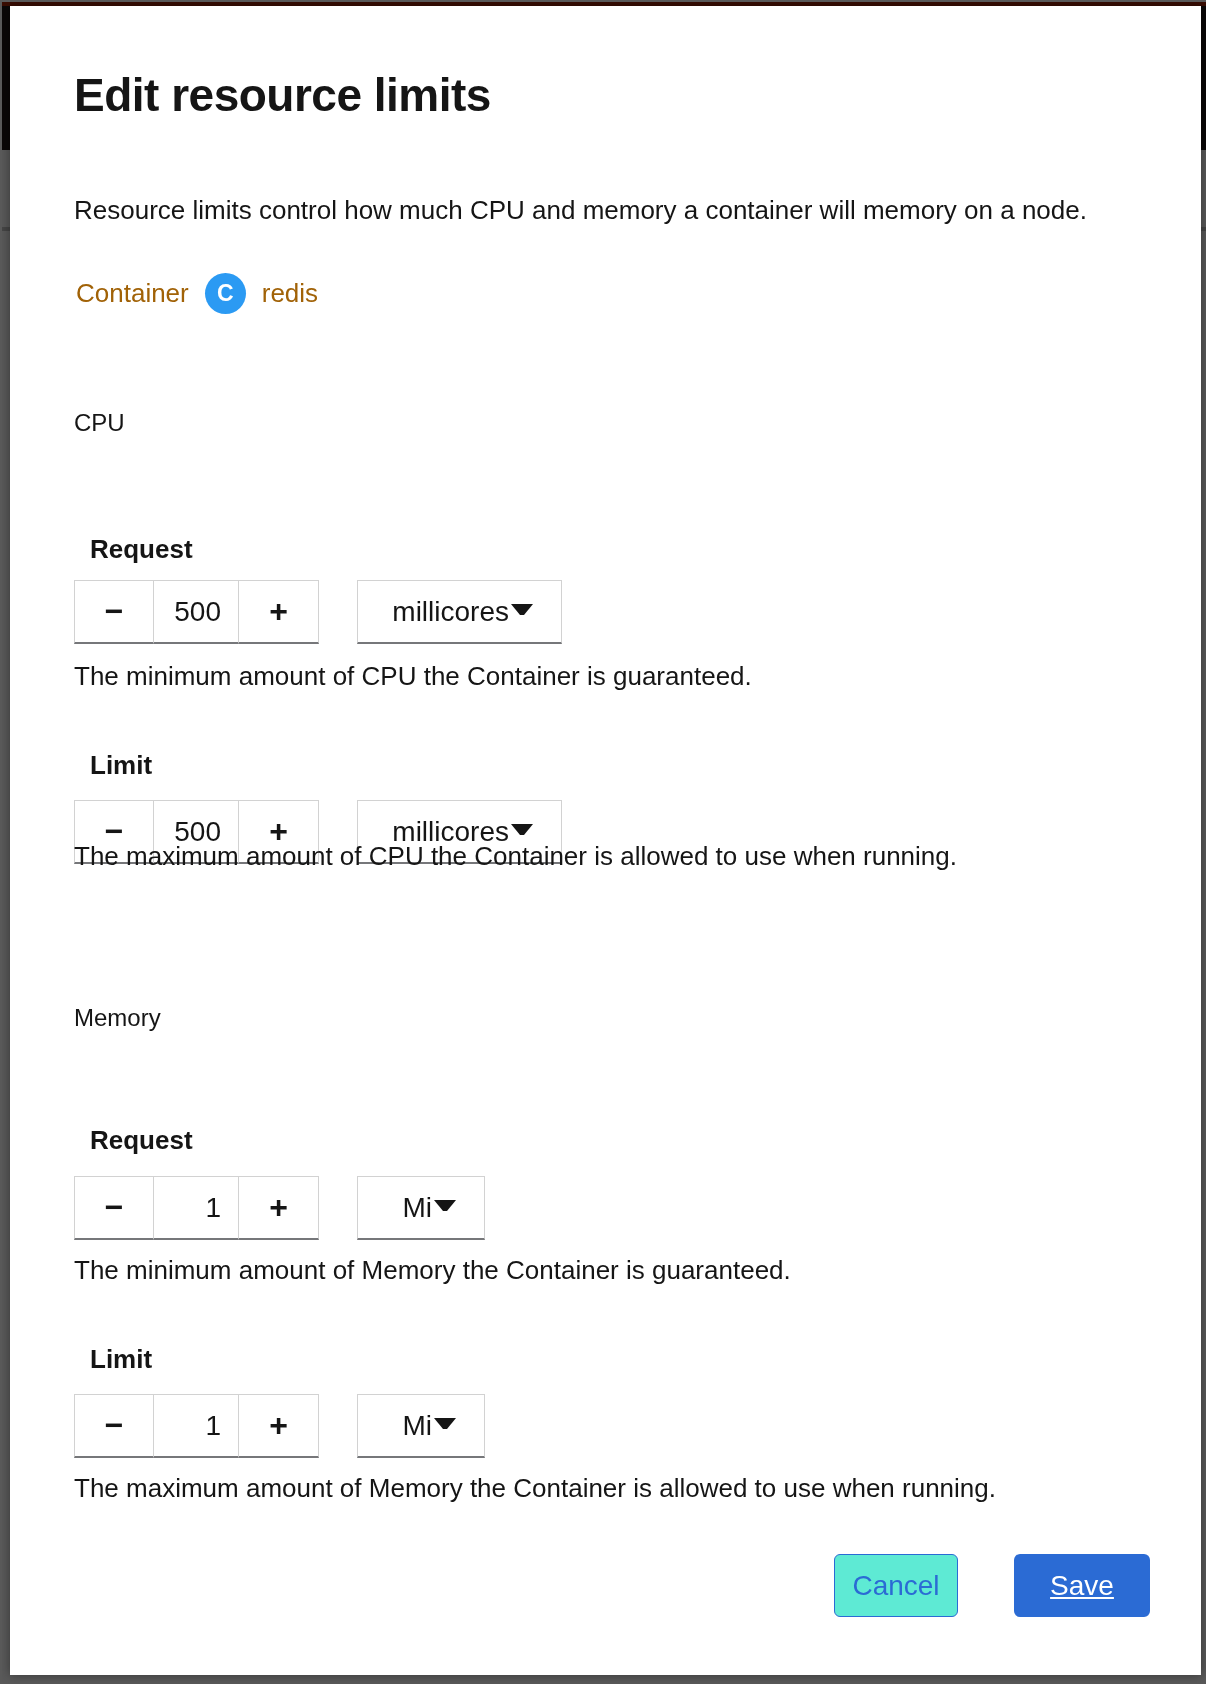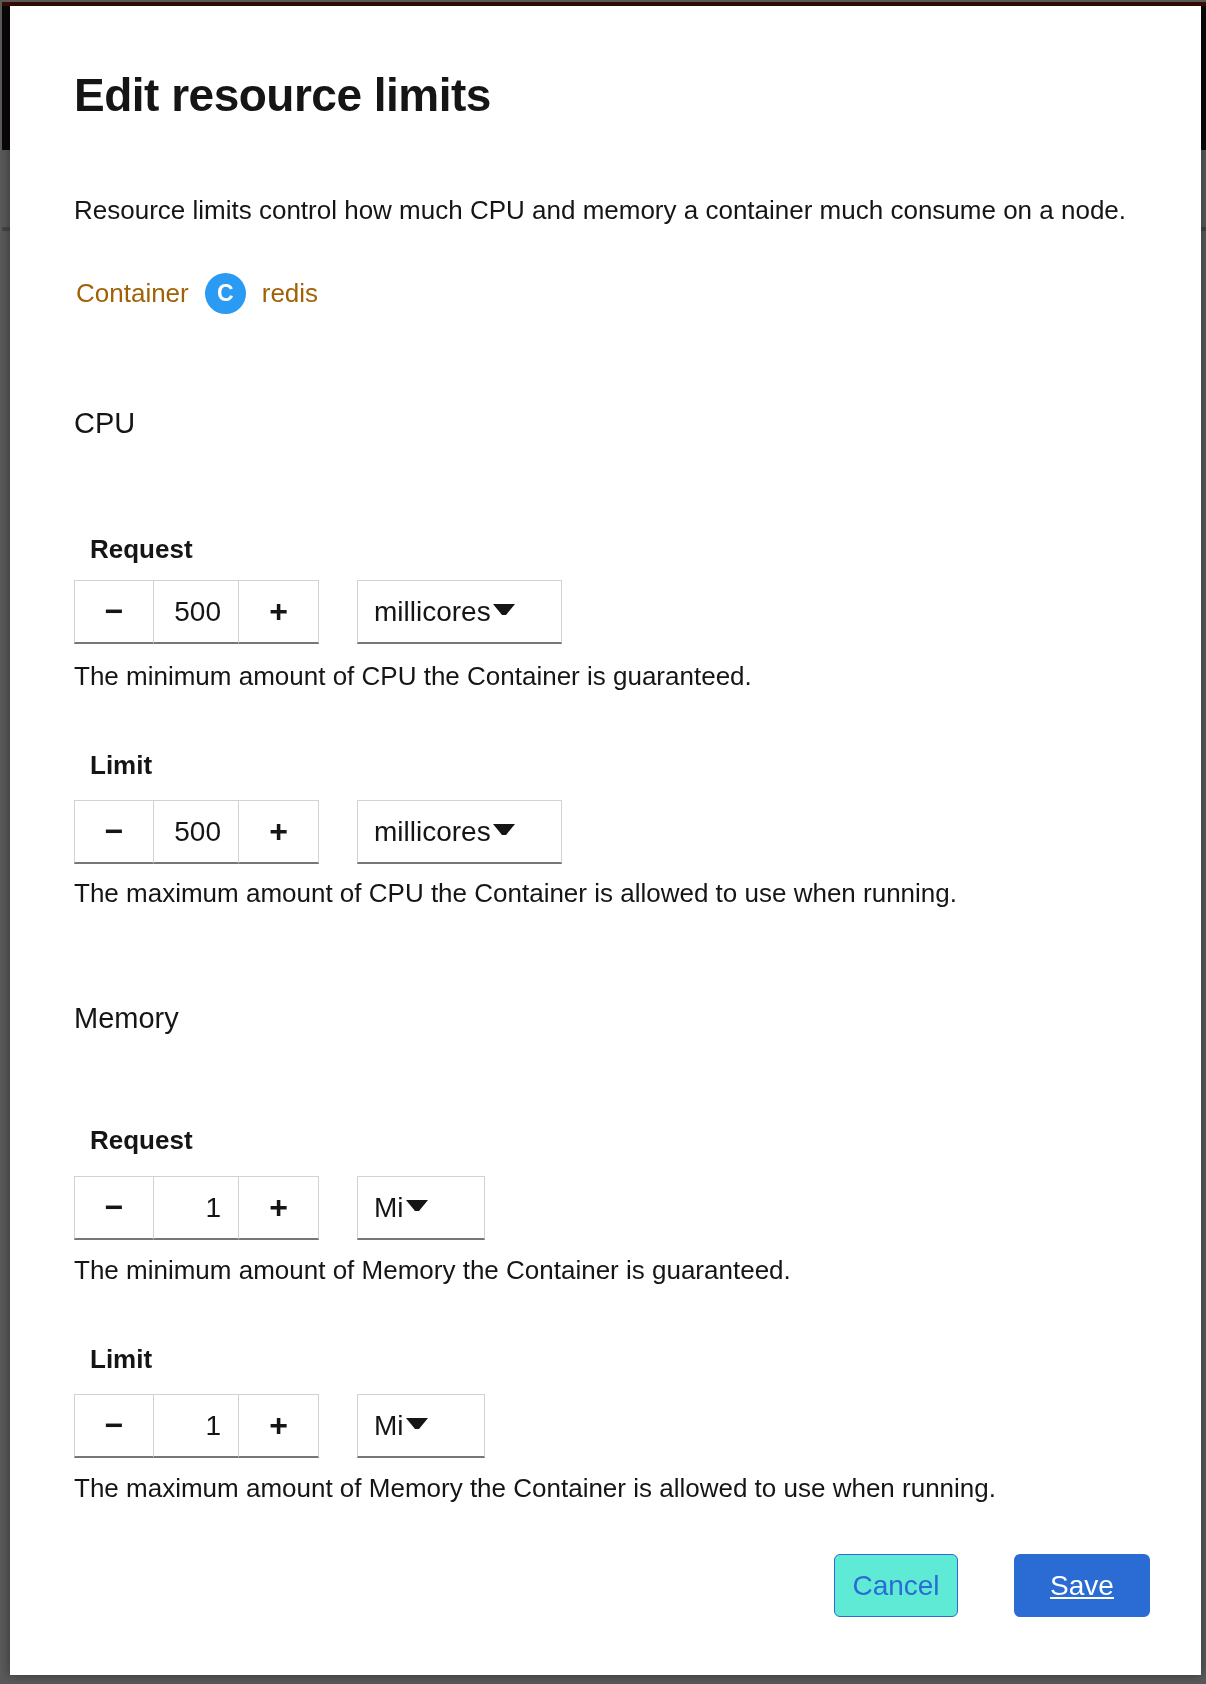--- a/index.html
+++ b/index.html
@@ -33,21 +33,21 @@
 
   .container-row { top:262px; display:flex; align-items:center; gap:14px; height:50px; }
   .container-label, .container-name { font-size:26px; color:#a16207; }
   .badge {
     width:41px; height:41px; border-radius:50%;
     background:#2b9af3; color:#ffffff;
     display:flex; align-items:center; justify-content:center;
     font-size:23px; font-weight:700;
   }
 
-  .section-heading { font-size:29px; font-weight:400; color:#151515; line-height:40px; }
+  .section-heading { font-size:24px; font-weight:400; color:#151515; line-height:40px; }
   .field-label { font-size:26px; font-weight:700; color:#151515; line-height:30px;margin-left:16px; }
   .help-text { font-size:26px; color:#151515; line-height:32px;text-align:right; }
 
   .input-row { display:flex; align-items:stretch; height:64px; }
   .num-btn, .num-input, .unit-select {
     background:#ffffff;
     border:1px solid #d2d2d2;
     border-bottom:2px solid #76777a;
     height:64px;
   }
@@ -57,21 +57,21 @@
     font-family:inherit;
   }
   .num-btn.plus { width:81px; }
   .input-row > *:not(:first-child) { margin-left:-1px; }
   .num-input {
     width:86px; text-align:right; padding-right:17px;
     font-size:28px; color:#151515; font-family:inherit; outline:none;
   }
   .unit-select {
     margin-left:38px !important;
-    display:flex; align-items:center; justify-content:flex-start;
+    display:flex; align-items:center; justify-content:flex-end;
     padding:0 28px 0 14px;
     font-size:28px; color:#151515; cursor:pointer; font-family:inherit;
   }
   .unit-wide   { width:205px; }
   .unit-narrow { width:128px; }
   .caret {
     width:0; height:0;
     border-left:9px solid transparent;
     border-right:9px solid transparent;
     border-top:11px solid #151515;
@@ -98,21 +98,21 @@
   <div class="edge-top"></div>
   <div class="edge-left-dk"></div>
   <div class="edge-right-dk"></div>
   <div class="seam-left"></div>
   <div class="seam-right"></div>
 
   <div class="modal">
 
     <h1 class="abs title">Edit resource limits</h1>
 
-    <p class="abs desc">Resource limits control how much CPU and memory a container much consume on a node.</p>
+    <p class="abs desc">Resource limits control how much CPU and memory a container will memory on a node.</p>
 
     <div class="abs container-row">
       <span class="container-label">Container</span>
       <span class="badge">C</span>
       <span class="container-name">redis</span>
     </div>
 
     <h2 class="abs section-heading" style="top:395px">CPU</h2>
 
     <div class="abs field-label" style="top:526px">Request</div>
@@ -130,21 +130,21 @@
     <div class="abs field-label" style="top:742px">Limit</div>
     <div class="abs input-row" style="top:792px">
       <button class="num-btn">−</button>
       <input class="num-input" value="500" style="">
       <button class="num-btn plus">+</button>
       <button class="unit-select unit-wide">
         <span>millicores</span>
         <span class="caret"></span>
       </button>
     </div>
-    <div class="abs help-text" style="top:869px">The maximum amount of CPU the Container is allowed to use when running.</div>
+    <div class="abs help-text" style="top:832px">The maximum amount of CPU the Container is allowed to use when running.</div>
 
     <h2 class="abs section-heading" style="top:990px">Memory</h2>
 
     <div class="abs field-label" style="top:1117px">Request</div>
     <div class="abs input-row" style="top:1168px">
       <button class="num-btn">−</button>
       <input class="num-input" value="1" style="">
       <button class="num-btn plus">+</button>
       <button class="unit-select unit-narrow">
         <span>Mi</span>

